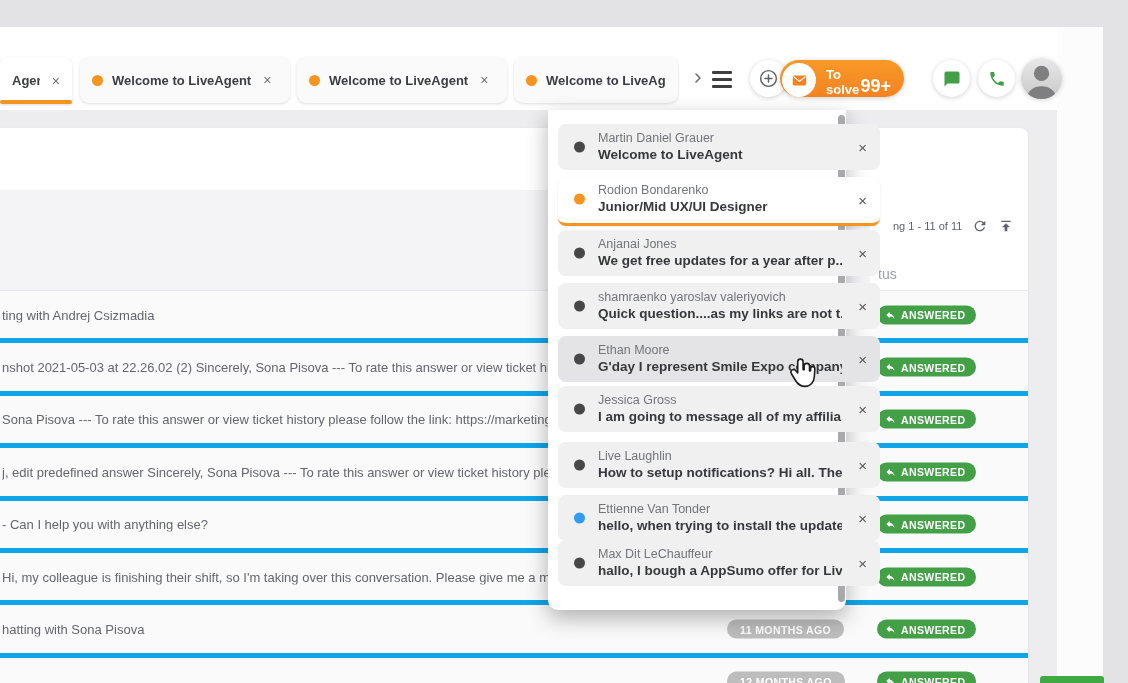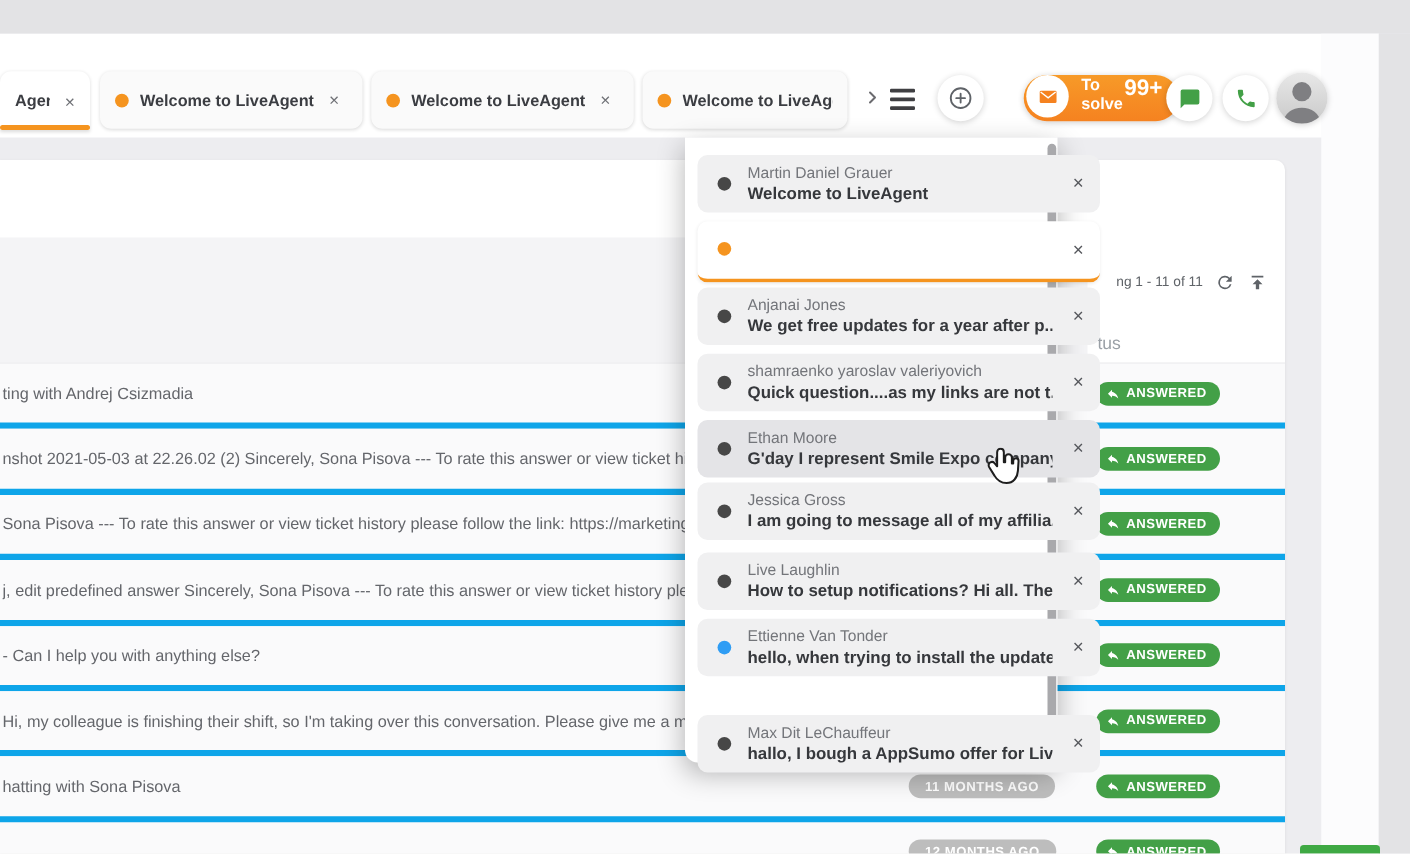--- a/index.html
+++ b/index.html
@@ -23,23 +23,23 @@
   .tab .dot { width:11px; height:11px; border-radius:50%; background:#f5941f; margin-right:9px; flex:0 0 auto; }
   .tab .lbl { font-size:13px; font-weight:bold; color:#3b3d42; white-space:nowrap; overflow:hidden; }
   .tab .x { margin-left:12px; font-size:14px; color:#6f7176; flex:0 0 auto; }
 
   
   .chev { position:absolute; left:690px; top:68px; z-index:3; }
   .burger { position:absolute; left:712px; top:71px; width:20px; z-index:3; }
   .burger div { height:2.5px; background:#3f3f42; margin-bottom:4.5px; border-radius:1px; }
   .circle-btn { position:absolute; top:60px; width:37px; height:37px; border-radius:50%; background:#fff;
                 box-shadow:0 1px 5px rgba(0,0,0,.18); display:flex; align-items:center; justify-content:center; z-index:3; }
-  .tosolve { position:absolute; left:819px; top:60px; width:124px; height:37px; border-radius:19px;
+  .tosolve { position:absolute; left:780px; top:60px; width:124px; height:37px; border-radius:19px;
              background:linear-gradient(180deg,#f79a28,#f58220); box-shadow:0 1px 5px rgba(0,0,0,.2);
-             display:flex; align-items:flex-start; z-index:3; }
+             display:flex; align-items:flex-end; z-index:3; }
   .tosolve .env { width:34px; height:34px; border-radius:50%; background:#fff; margin-left:2px;
                   display:flex; align-items:center; justify-content:center; flex:0 0 auto; }
   .tosolve .tl { color:#fff; font-size:13px; font-weight:bold; margin-left:10px; }
   .tosolve .tc { color:#fff; font-size:18px; font-weight:bold; margin-left:auto; margin-right:13px; }
   .avatar { position:absolute; left:1021px; top:58px; width:41px; height:41px; border-radius:50%;
             background:linear-gradient(180deg,#e8e8e8,#c9c9c9); box-shadow:0 1px 5px rgba(0,0,0,.18);
             overflow:hidden; z-index:3; }
 
   
   .panel { position:absolute; left:0; top:128px; width:1028px; height:555px; background:#ffffff;
@@ -269,20 +269,24 @@
   <div class="dd-item" style="top: 14px;">
         <span class="sdot" style="background: rgb(71, 71, 71);"></span>
         <div class="txt">
           <div class="nm">Martin Daniel Grauer</div>
           <div class="sb">Welcome to LiveAgent</div>
         </div>
         <span class="xx">×</span>
       </div>
       <div class="dd-item active" style="top: 67px;">
         <span class="sdot" style="background: rgb(245, 148, 31);"></span>
+        <div class="txt">
+          <div class="nm">Rodion Bondarenko</div>
+          <div class="sb">Junior/Mid UX/UI Designer</div>
+        </div>
         <span class="xx">×</span>
       </div>
       <div class="dd-item" style="top: 120px;">
         <span class="sdot" style="background: rgb(71, 71, 71);"></span>
         <div class="txt">
           <div class="nm">Anjanai Jones</div>
           <div class="sb">We get free updates for a year after p...</div>
         </div>
         <span class="xx">×</span>
       </div>
@@ -319,21 +323,21 @@
         <span class="xx">×</span>
       </div>
       <div class="dd-item" style="top: 385px;">
         <span class="sdot" style="background: rgb(47, 157, 244);"></span>
         <div class="txt">
           <div class="nm">Ettienne Van Tonder</div>
           <div class="sb">hello, when trying to install the update...</div>
         </div>
         <span class="xx">×</span>
       </div>
-      <div class="dd-item" style="top: 462px;">
+      <div class="dd-item" style="top: 430px;">
         <span class="sdot" style="background: rgb(71, 71, 71);"></span>
         <div class="txt">
           <div class="nm">Max Dit LeChauffeur</div>
           <div class="sb">hallo, I bough a AppSumo offer for Live...</div>
         </div>
         <span class="xx">×</span>
       </div>
     </div>
 
   <div class="cursor">

